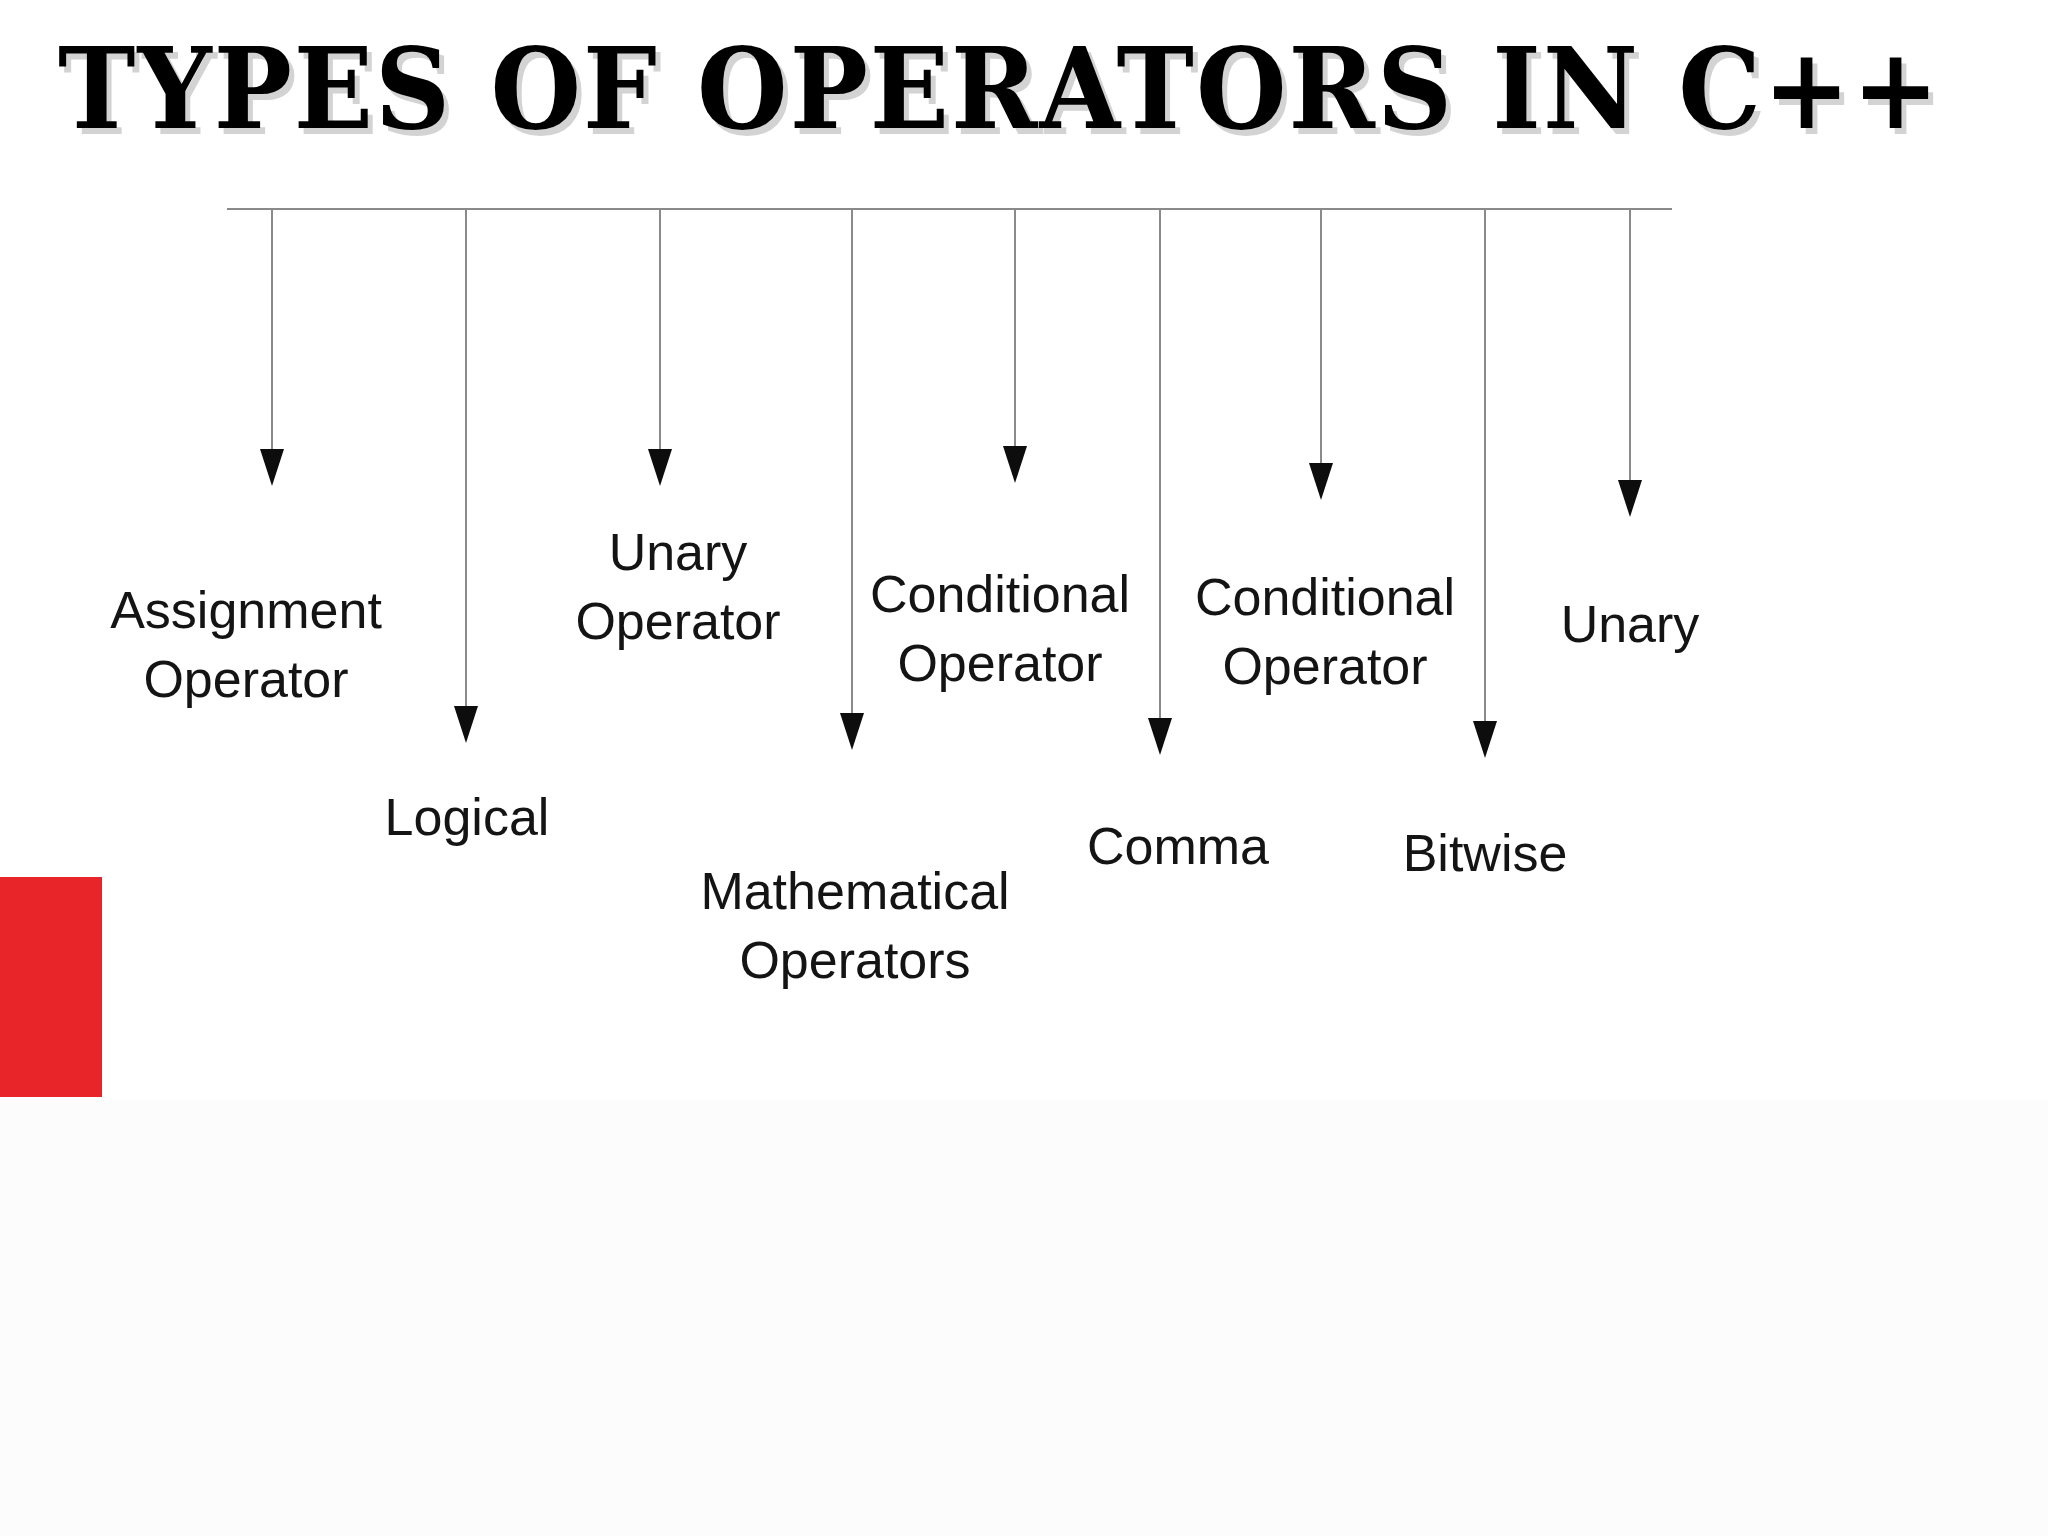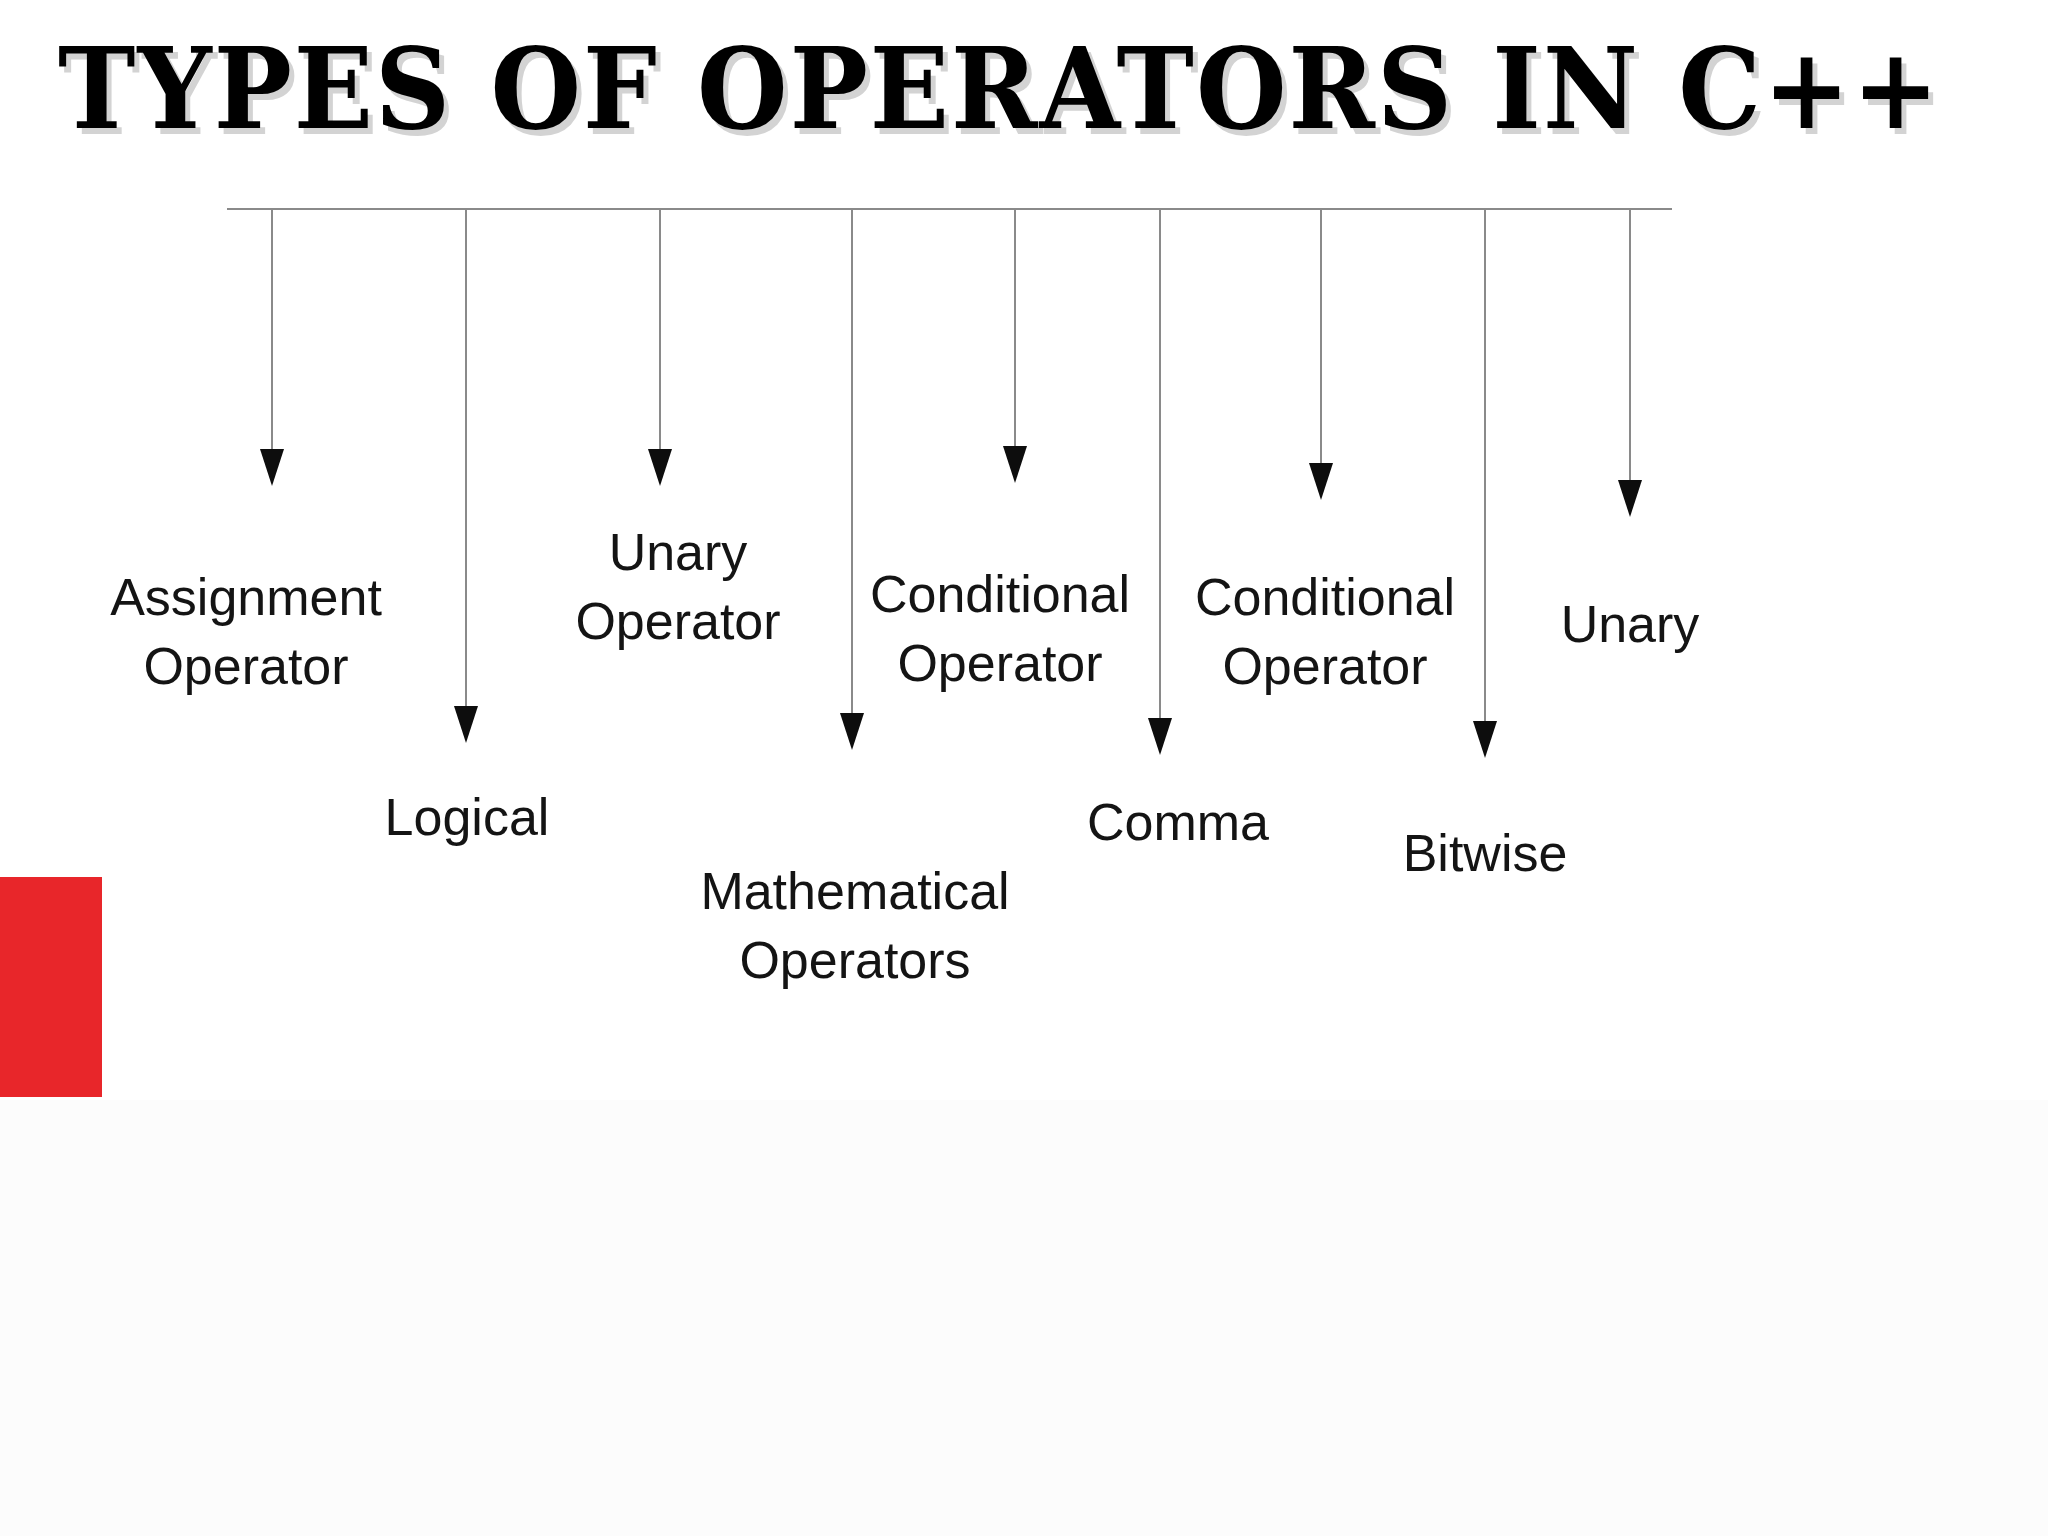--- a/index.html
+++ b/index.html
@@ -74,21 +74,21 @@
 
 <div class="slide">
 
   <h1 class="title">TYPES OF OPERATORS IN C++</h1>
 
   <div class="hline"></div>
 
   <div>
     <div class="vline" style="left:271px;height:242px"></div>
     <div class="arrowhead" style="left:260px;top:449px"></div>
-    <div class="blabel" style="left:246px;top:563px;width:320px">Assignment Operator</div>
+    <div class="blabel" style="left:246px;top:576px;width:320px">Assignment Operator</div>
   </div>
 
   <div>
     <div class="vline" style="left:465px;height:498px"></div>
     <div class="arrowhead" style="left:454px;top:706px"></div>
     <div class="blabel" style="left:467px;top:783px;width:300px">Logical</div>
   </div>
 
   <div>
     <div class="vline" style="left:659px;height:242px"></div>
@@ -104,21 +104,21 @@
 
   <div>
     <div class="vline" style="left:1014px;height:237px"></div>
     <div class="arrowhead" style="left:1003px;top:446px"></div>
     <div class="blabel" style="left:1000px;top:560px;width:310px">Conditional Operator</div>
   </div>
 
   <div>
     <div class="vline" style="left:1159px;height:510px"></div>
     <div class="arrowhead" style="left:1148px;top:718px"></div>
-    <div class="blabel" style="left:1178px;top:788px;width:300px">Comma</div>
+    <div class="blabel" style="left:1178px;top:812px;width:300px">Comma</div>
   </div>
 
   <div>
     <div class="vline" style="left:1320px;height:255px"></div>
     <div class="arrowhead" style="left:1309px;top:463px"></div>
     <div class="blabel" style="left:1325px;top:563px;width:310px">Conditional Operator</div>
   </div>
 
   <div>
     <div class="vline" style="left:1484px;height:513px"></div>

